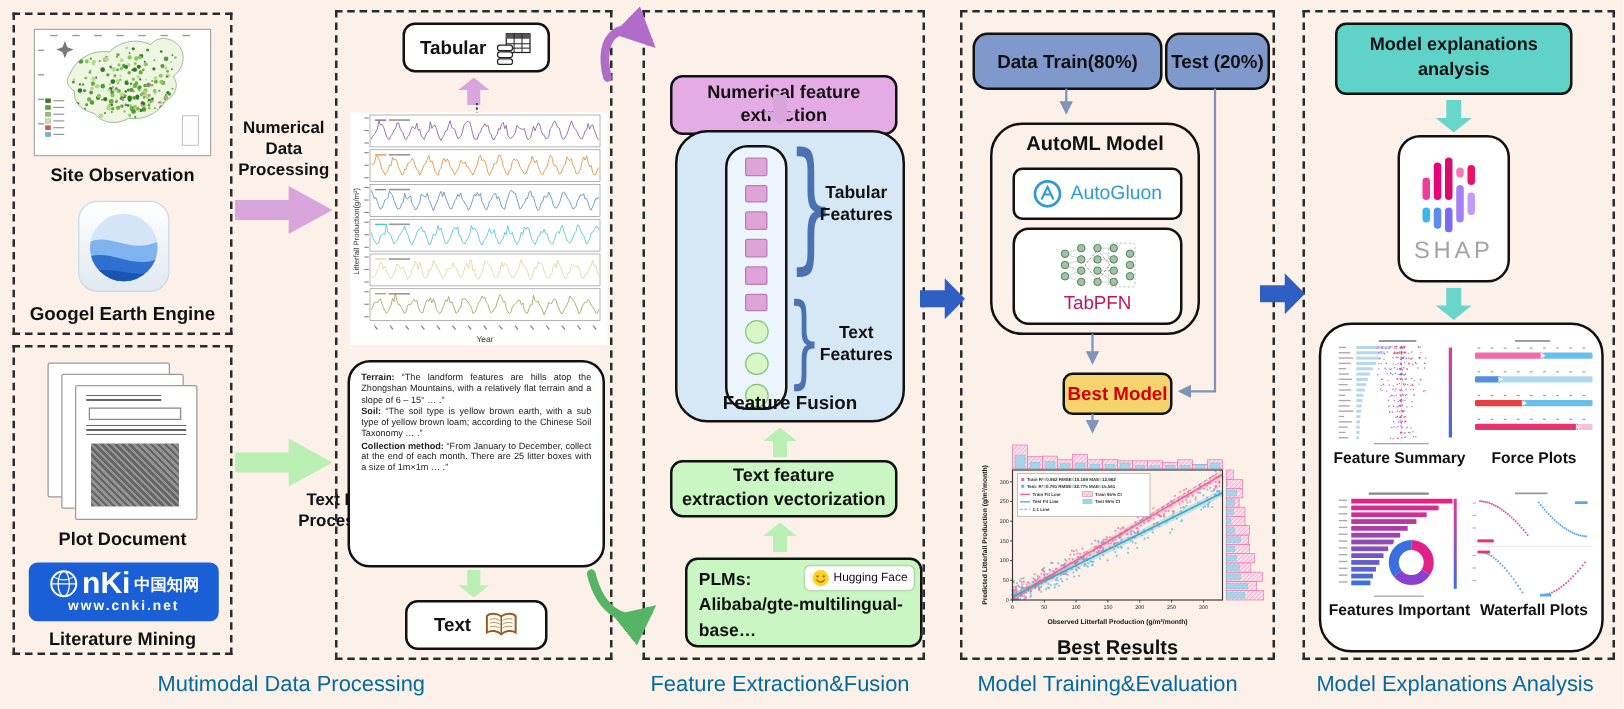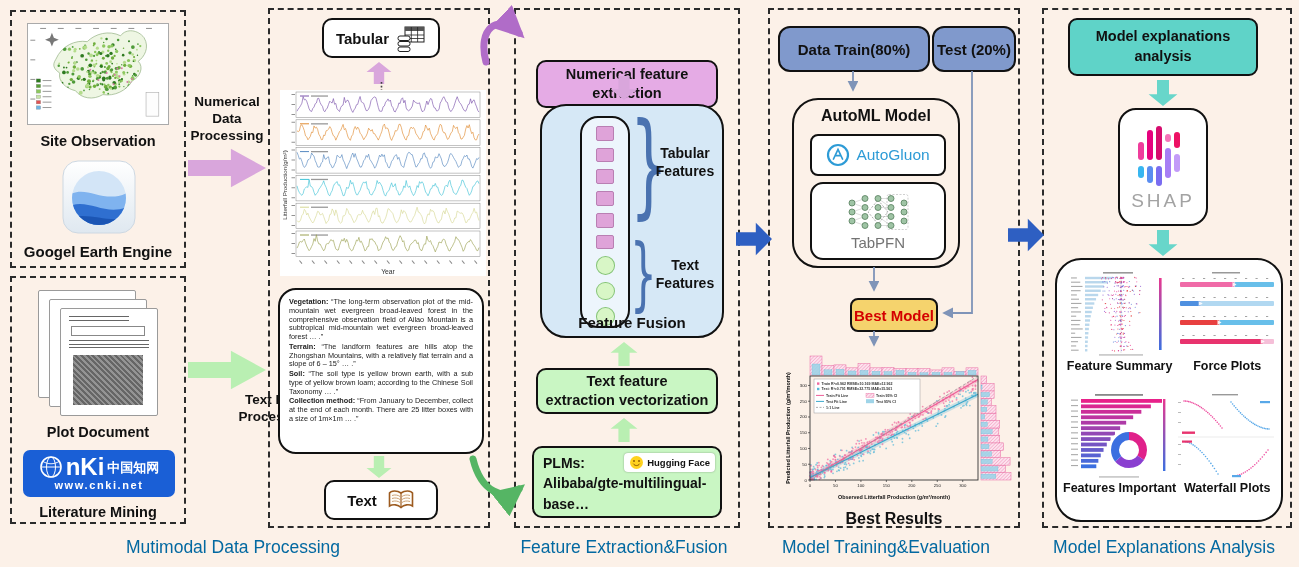--- a/index.html
+++ b/index.html
@@ -471,21 +471,20 @@
           <rect x="145" y="170.5" width="1" height="4" fill="#888" transform="rotate(-40 145 172)"></rect>
           <rect x="157.5" y="170.5" width="1" height="4" fill="#888" transform="rotate(-40 157.5 172)"></rect>
           <rect x="170" y="170.5" width="1" height="4" fill="#888" transform="rotate(-40 170 172)"></rect>
           <rect x="182.5" y="170.5" width="1" height="4" fill="#888" transform="rotate(-40 182.5 172)"></rect>
           <rect x="195" y="170.5" width="1" height="4" fill="#888" transform="rotate(-40 195 172)"></rect>
         </g>
       <text transform="rotate(-90 7 95)" x="7" y="95" text-anchor="middle" font-size="6.2" fill="#333">Litterfall Production(g/m²)</text>
       <text x="108" y="183.5" text-anchor="middle" font-size="6.8" fill="#333">Year</text>
     </svg>
     <div class="abs" style="left:8px;top:278px;width:206px;height:166px;background:#fff;border:2px solid #111;border-radius:18px;padding:8px 9px;" id="desc-box">
-        <p style="margin: 0px 0px 1px; font-size: 7.3px; line-height: 1.2; text-align: justify; color: rgb(34, 34, 34);"><b>Vegetation: </b>“The long-term observation plot of the mid-mountain wet evergreen broad-leaved forest in the comprehensive observation field of Ailao Mountain is a subtropical mid-mountain wet evergreen broad-leaved forest … .”</p>
         <p style="margin: 0px 0px 1px; font-size: 7.3px; line-height: 1.2; text-align: justify; color: rgb(34, 34, 34);"><b>Terrain: </b>“The landform features are hills atop the Zhongshan Mountains, with a relatively flat terrain and a slope of 6 – 15° … .”</p>
         <p style="margin: 0px 0px 1px; font-size: 7.3px; line-height: 1.2; text-align: justify; color: rgb(34, 34, 34);"><b>Soil: </b>“The soil type is yellow brown earth, with a sub type of yellow brown loam; according to the Chinese Soil Taxonomy … .”</p>
         <p style="margin: 0px 0px 1px; font-size: 7.3px; line-height: 1.2; text-align: justify; color: rgb(34, 34, 34);"><b>Collection method: </b>“From January to December, collect at the end of each month. There are 25 litter boxes with a size of 1m×1m … .”</p>
       </div>
     <div class="fat arr-down c-green" style="left:96px;top:446px;width:26px;height:22px;"></div>
     <div class="abs rbox" style="left:54px;top:470px;width:114px;height:40px;gap:10px;">
       <span class="lbl" style="font-size:15px;">Text</span>
       <svg width="28" height="22" viewBox="0 0 28 22">
         <path d="M14,4 C10,1 4,1.5 2.5,4 L2.5,17 C6,15 11,15.5 14,18.5 C17,15.5 22,15 25.5,17 L25.5,4 C24,1.5 18,1 14,4 Z" fill="#fffdf8" stroke="#9c5a1e" stroke-width="1.6"></path>
         <line x1="14" y1="4" x2="14" y2="18.5" stroke="#9c5a1e" stroke-width="1.2"></line>
@@ -516,32 +515,32 @@
 Features</div>
       <div class="brace" style="left:88px;top:128px;font-size:68px;transform:scale(0.62,1.18);transform-origin:left top;">}</div>
       <div class="abs lbl preline" style="left:104px;top:150px;width:78px;font-size:14px;line-height:1.3;">Text
 Features</div>
       <div class="abs lbl" style="left:0;bottom:5px;width:100%;font-size:15px;">Feature Fusion</div>
     </div>
     <div class="fat arr-up c-green" style="left:94px;top:332px;width:28px;height:24px;"></div>
     <div class="abs gbox lbl preline" style="left:20px;top:358px;width:182px;height:46px;font-size:14.5px;display:flex;align-items:center;justify-content:center;line-height:1.3;">Text feature
 extraction vectorization</div>
     <div class="fat arr-up c-green" style="left:94px;top:408px;width:28px;height:24px;"></div>
-    <div class="abs gbox" style="left:16px;top:436px;width:190px;height:72px;">
+    <div class="abs gbox" style="left:32px;top:436px;width:190px;height:72px;">
       <div class="abs lbl preline" style="left:9px;top:5px;width:180px;text-align:left;font-size:14px;line-height:1.45;">PLMs:
 Alibaba/gte-multilingual-
 base…</div>
       <div class="hfbadge" style="right:5px;top:5px;">
         <svg width="15" height="15" viewBox="0 0 15 15">
           <circle cx="7.5" cy="7.5" r="6.5" fill="#ffd21e"></circle>
           <circle cx="5" cy="6" r="0.9" fill="#8a5500"></circle>
             <circle cx="10" cy="6" r="0.9" fill="#8a5500"></circle>
           <path d="M4.5,9 C6,11.2 9,11.2 10.5,9" fill="none" stroke="#8a5500" stroke-width="1" stroke-linecap="round"></path>
         </svg>
-        <span style="font-size:9.5px;font-weight:bold;color:#111;white-space:nowrap;">Hugging Face</span>
+        <span style="font-size:9.5px;font-weight:normal;color:#111;white-space:nowrap;">Hugging Face</span>
       </div>
     </div>
   </div>
 
   <div class="fat arr-right c-blue" style="left:736px;top:222px;width:36px;height:34px;z-index:6;"></div>
   <div class="fat arr-right c-blue" style="left:1008px;top:218px;width:36px;height:34px;z-index:6;"></div>
 
   <div class="panel" style="left:768px;top:8px;width:252px;height:520px;">
     <div class="abs bbox lbl" style="left:8px;top:16px;width:152px;height:46px;font-size:15px;display:flex;align-items:center;justify-content:center;">Data Train(80%)</div>
     <div class="abs bbox lbl" style="left:162px;top:16px;width:84px;height:46px;font-size:15px;display:flex;align-items:center;justify-content:center;">Test (20%)</div>
@@ -586,21 +585,21 @@
               <circle cx="34" cy="33.5" r="3"></circle>
             <circle cx="47" cy="6.5" r="3"></circle>
               <circle cx="47" cy="15.5" r="3"></circle>
               <circle cx="47" cy="24.5" r="3"></circle>
               <circle cx="47" cy="33.5" r="3"></circle>
             <circle cx="60" cy="11" r="3"></circle>
               <circle cx="60" cy="20" r="3"></circle>
               <circle cx="60" cy="29" r="3"></circle>
           </g>
         </svg>
-        <span style="color:#737373;font-size:15px;font-weight:500;">TabPFN</span>
+        <span style="color:#be185d;font-size:15px;font-weight:500;">TabPFN</span>
       </div>
     </div>
     <div class="abs lbl" style="left:80px;top:288px;width:88px;height:34px;background:#f5d36d;border:2px solid #111;border-radius:8px;display:flex;align-items:center;justify-content:center;font-size:15px;color:#d40000;">Best Model</div>
     <svg id="sc-svg" class="abs" style="left:14px;top:342px;" width="232" height="158" viewBox="0 0 232 158">
       <defs>
         <pattern id="hp" width="2.4" height="2.4" patternTransform="rotate(45)" patternUnits="userSpaceOnUse">
           <rect width="2.4" height="2.4" fill="#fce3ee"></rect>
             <line x1="0" y1="0" x2="0" y2="2.4" stroke="#f286b4" stroke-width="0.9"></line>
         </pattern>
       </defs>

